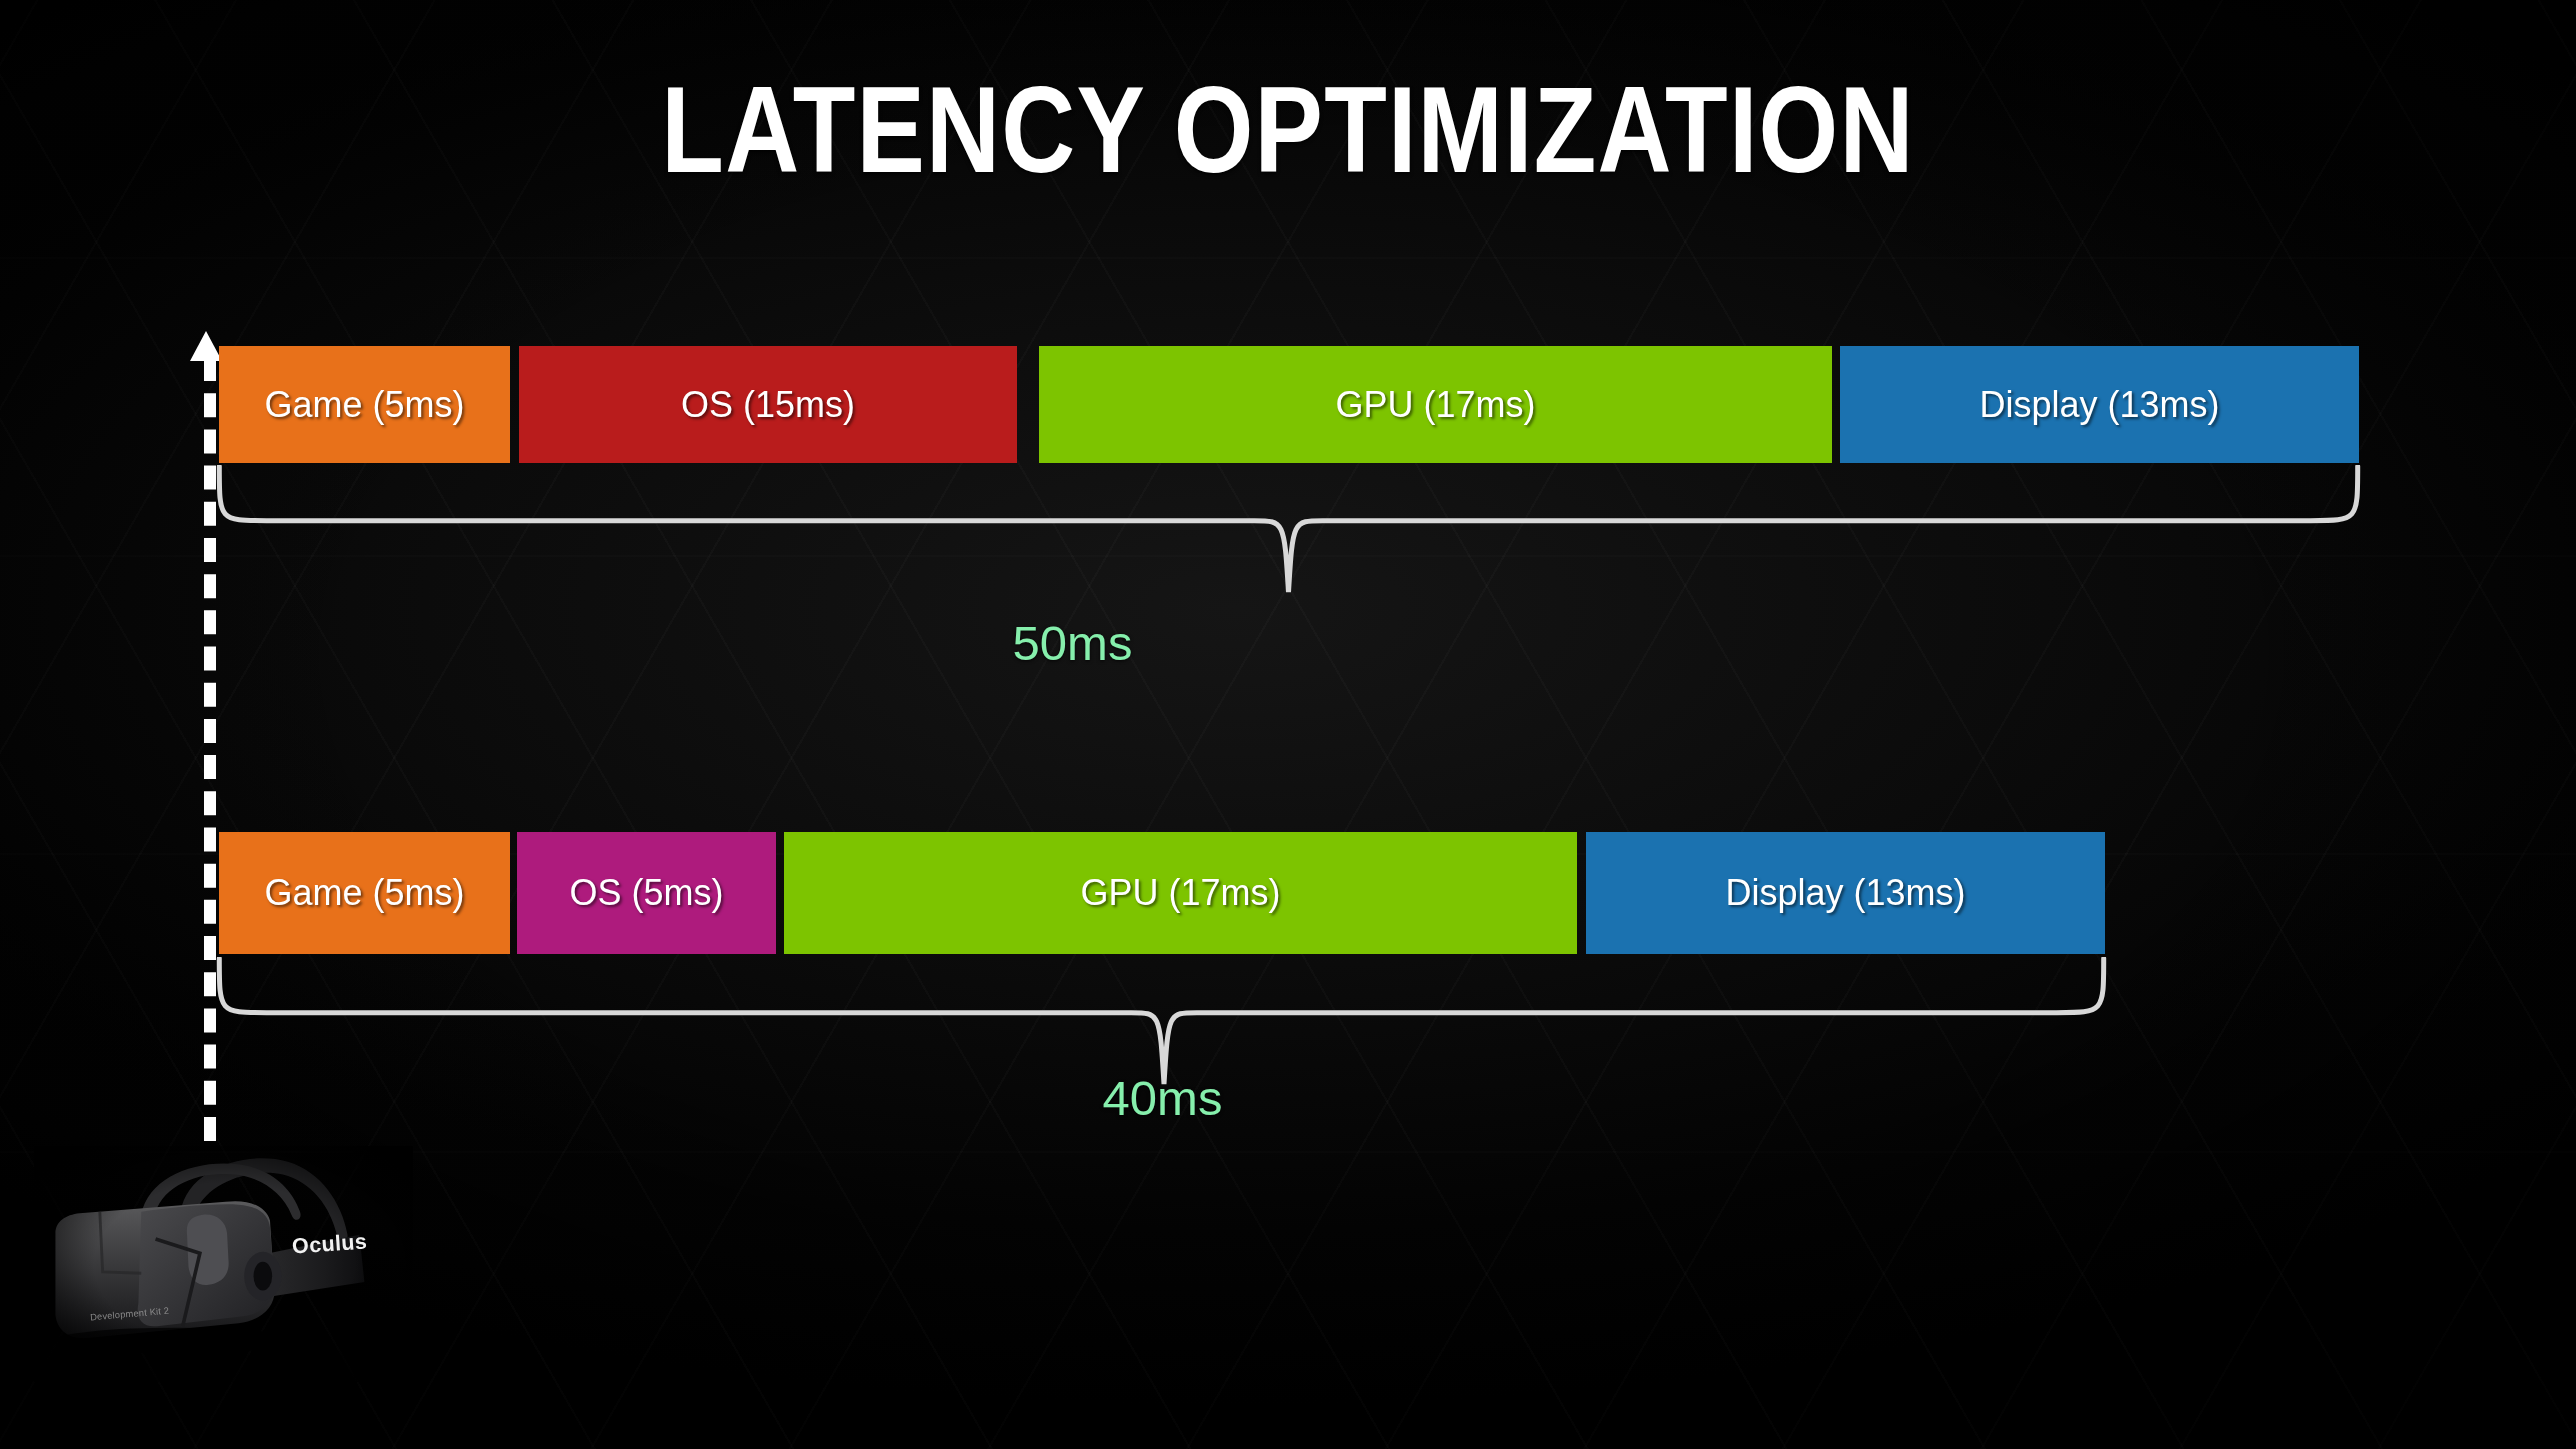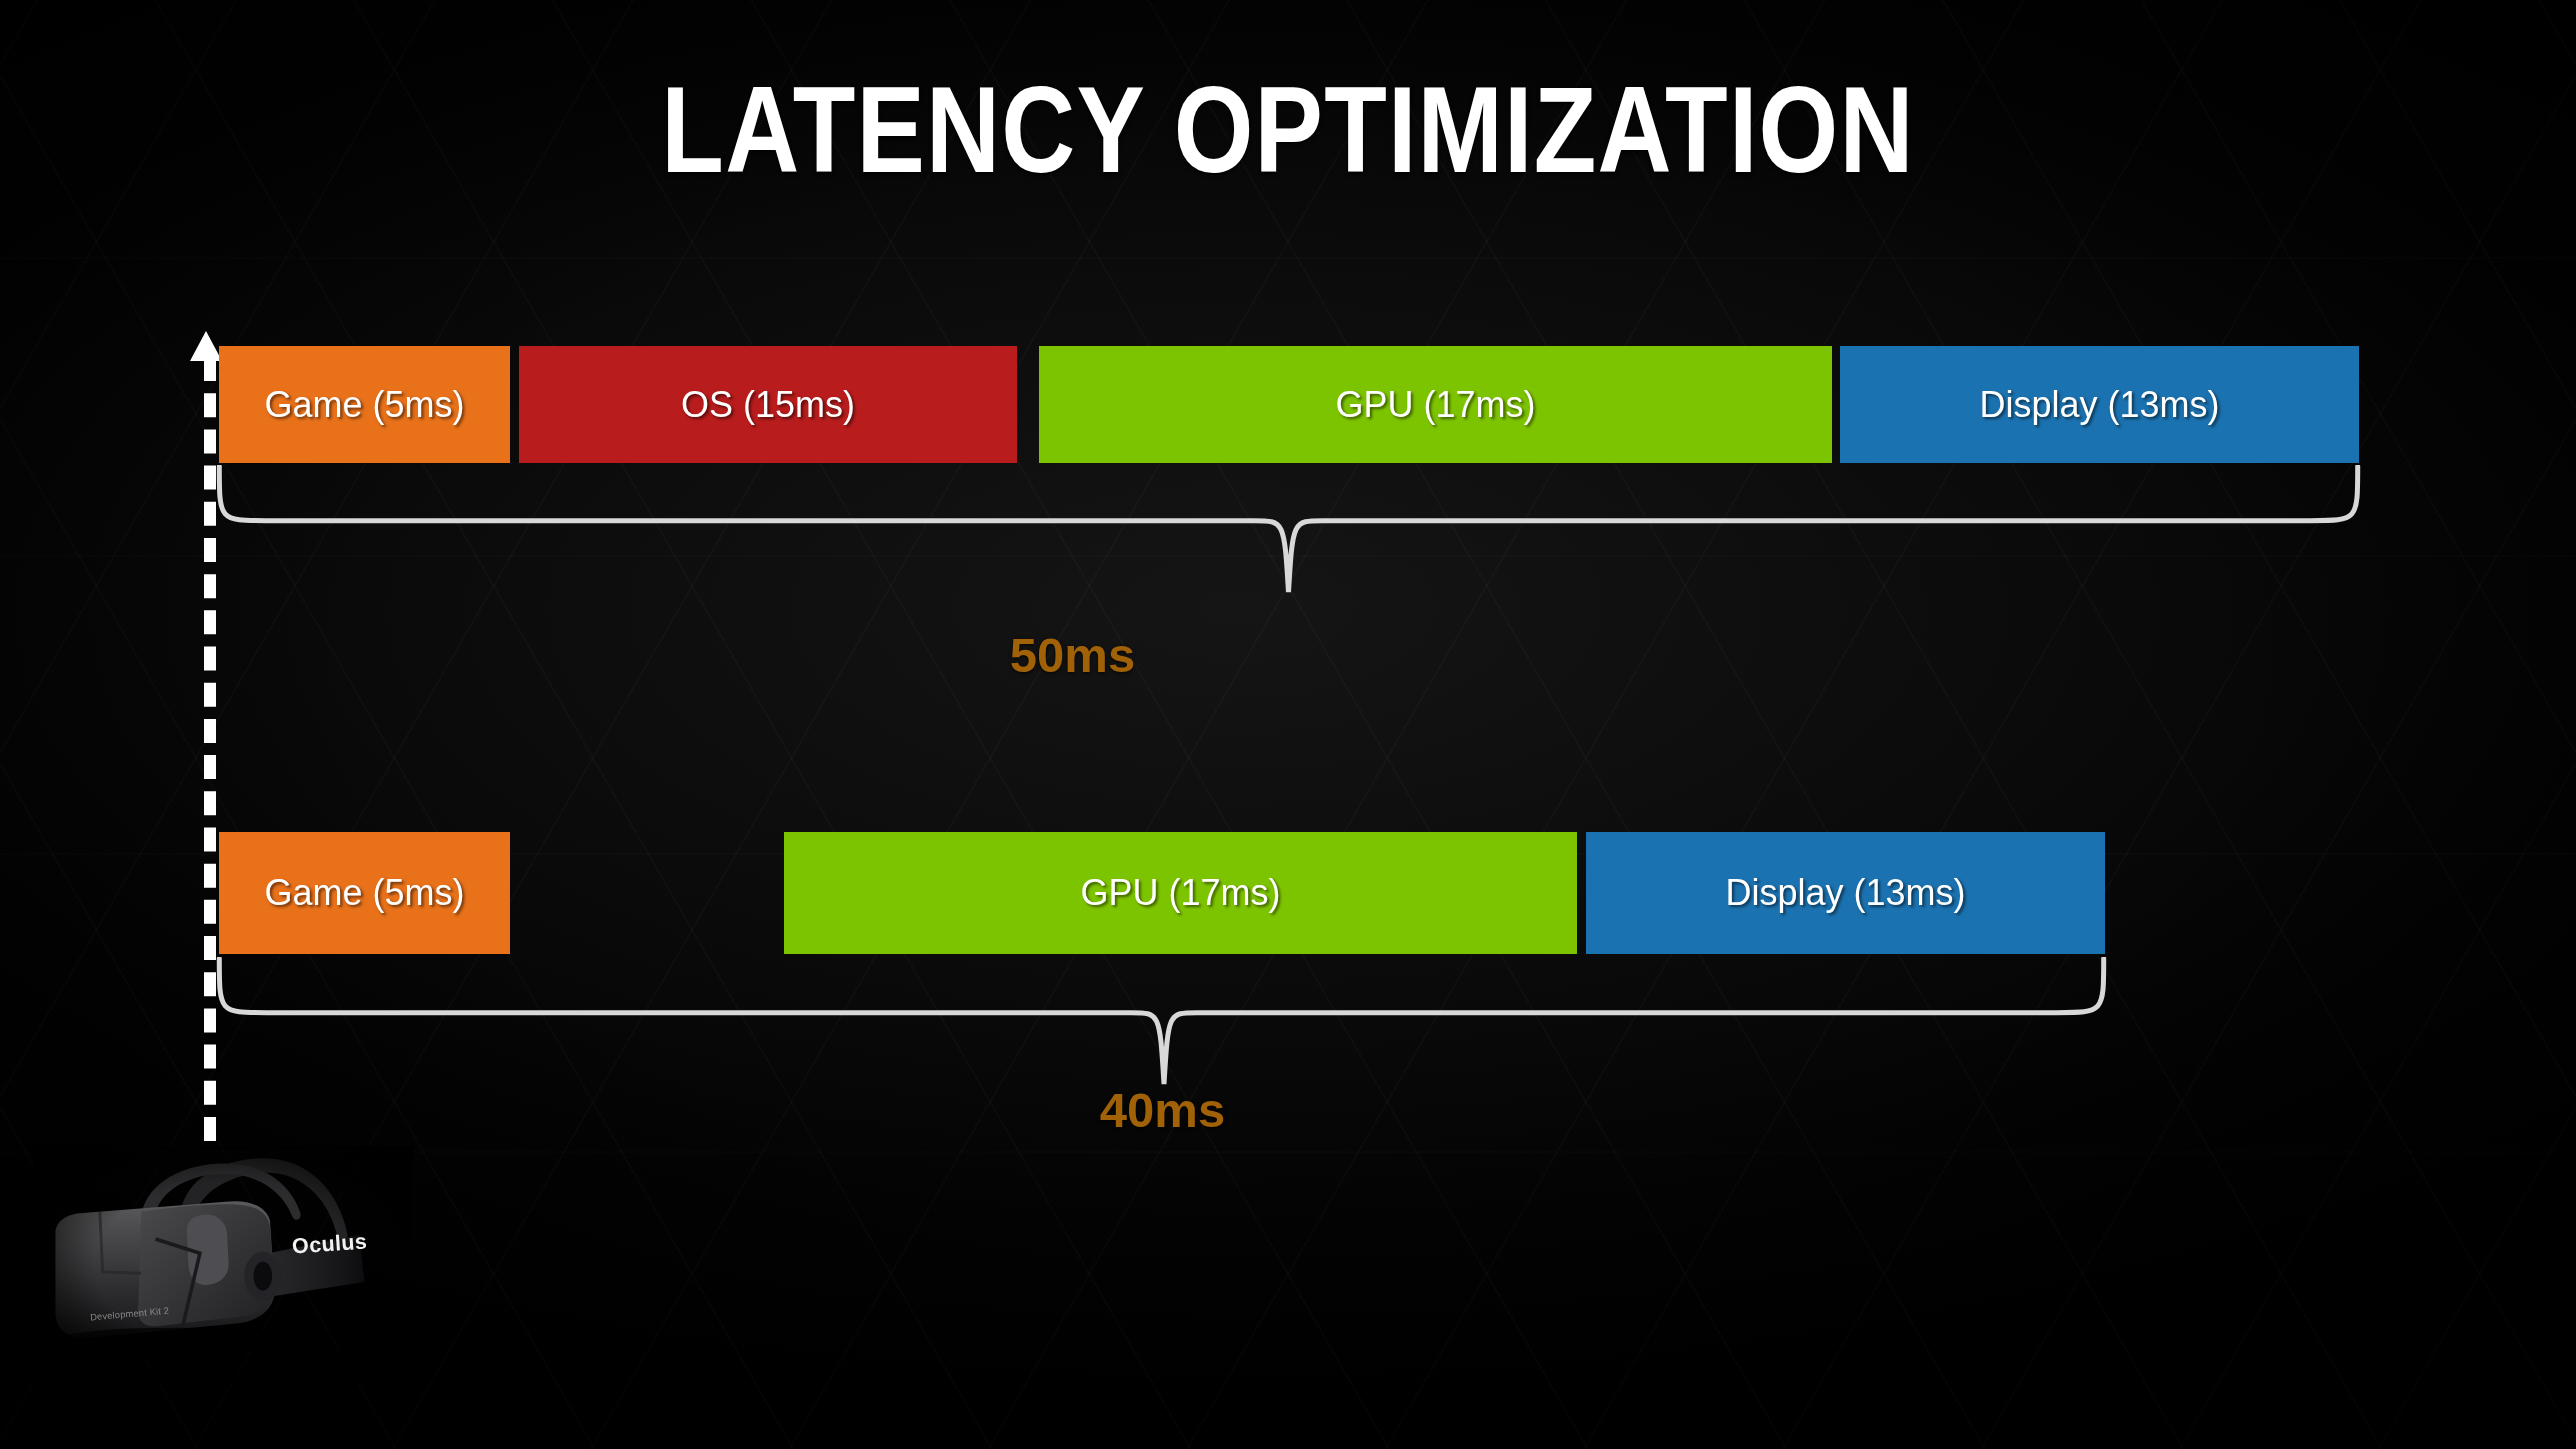--- a/index.html
+++ b/index.html
@@ -39,22 +39,22 @@
     display:flex;align-items:center;justify-content:center;
     color:#fff;font-size:36px;font-weight:400;white-space:nowrap;
     text-shadow:2.1px 2.1px 2.9px rgba(0,0,0,.55);}
   #row1{top:346px;left:0;width:2576px;}
   #row2{top:832px;left:0;width:2576px;height:122px;}
   #row2 .seg{font-size:36px;}
 
   
   .brace{position:absolute;}
   .brace svg{display:block;width:100%;height:100%;}
-  .blabel{position:absolute;color:#a16207;font-size:49px;font-weight:700;
-    text-align:center;text-shadow:0 1.4px 3.6px rgba(0,0,0,.8);margin-top:12px;}
+  .blabel{position:absolute;color:#86efac;font-size:49px;font-weight:400;
+    text-align:center;text-shadow:0 1.4px 3.6px rgba(0,0,0,.8);}
 
   
   #headset{position:absolute;left:34px;top:1146px;width:379px;height:236px;}
   #headset svg{display:block;width:100%;height:100%;}
   #oculus-word{position:absolute;left:292px;top:1232px;
     color:#f2f2f2;font-size:21.5px;font-weight:700;letter-spacing:0.4px;
     transform:rotate(-4deg);}
   #devkit-word{position:absolute;left:90px;top:1309px;
     color:#9a9a9a;font-size:9.3px;font-weight:400;letter-spacing:0.2px;
     transform:rotate(-5deg);opacity:.85;}
@@ -85,20 +85,21 @@
 <div class="brace" id="brace1" style="left:215px;top:465px;width:2147px;height:132px;">
   <svg viewBox="0 0 3000 185" preserveAspectRatio="none">
     <path d="M6,2 C6,78 6,78 72,78 L1452,78 C1494,78 1494,78 1500,178
              C1506,78 1506,78 1548,78 L2928,78 C2994,78 2994,78 2994,2" fill="none" stroke="#d8d8d8" stroke-width="7" stroke-linecap="round"></path>
   </svg>
 </div>
 <div class="blabel" id="label1" style="left:1073px;top:615px;width:429px;margin-left:-215px;">50ms</div>
 
 <div class="barrow" id="row2">
     <div class="seg" style="left: 219px; width: 291px; background: rgb(232, 113, 26);">Game (5ms)</div>
+    <div class="seg" style="left: 517px; width: 259px; background: rgb(174, 27, 125);">OS (5ms)</div>
     <div class="seg" style="left: 784px; width: 793px; background: rgb(125, 196, 0);">GPU (17ms)</div>
     <div class="seg" style="left: 1586px; width: 519px; background: rgb(27, 114, 176);">Display (13ms)</div>
   </div>
 
 <div class="brace" id="brace2" style="left:215px;top:957px;width:1893px;height:132px;">
   <svg viewBox="0 0 2645 185" preserveAspectRatio="none">
     <path d="M6,2 C6,78 6,78 72,78 L1280,78 C1320,78 1320,78 1326,178
              C1332,78 1332,78 1372,78 L2573,78 C2639,78 2639,78 2639,2" fill="none" stroke="#d8d8d8" stroke-width="7" stroke-linecap="round"></path>
   </svg>
 </div>

